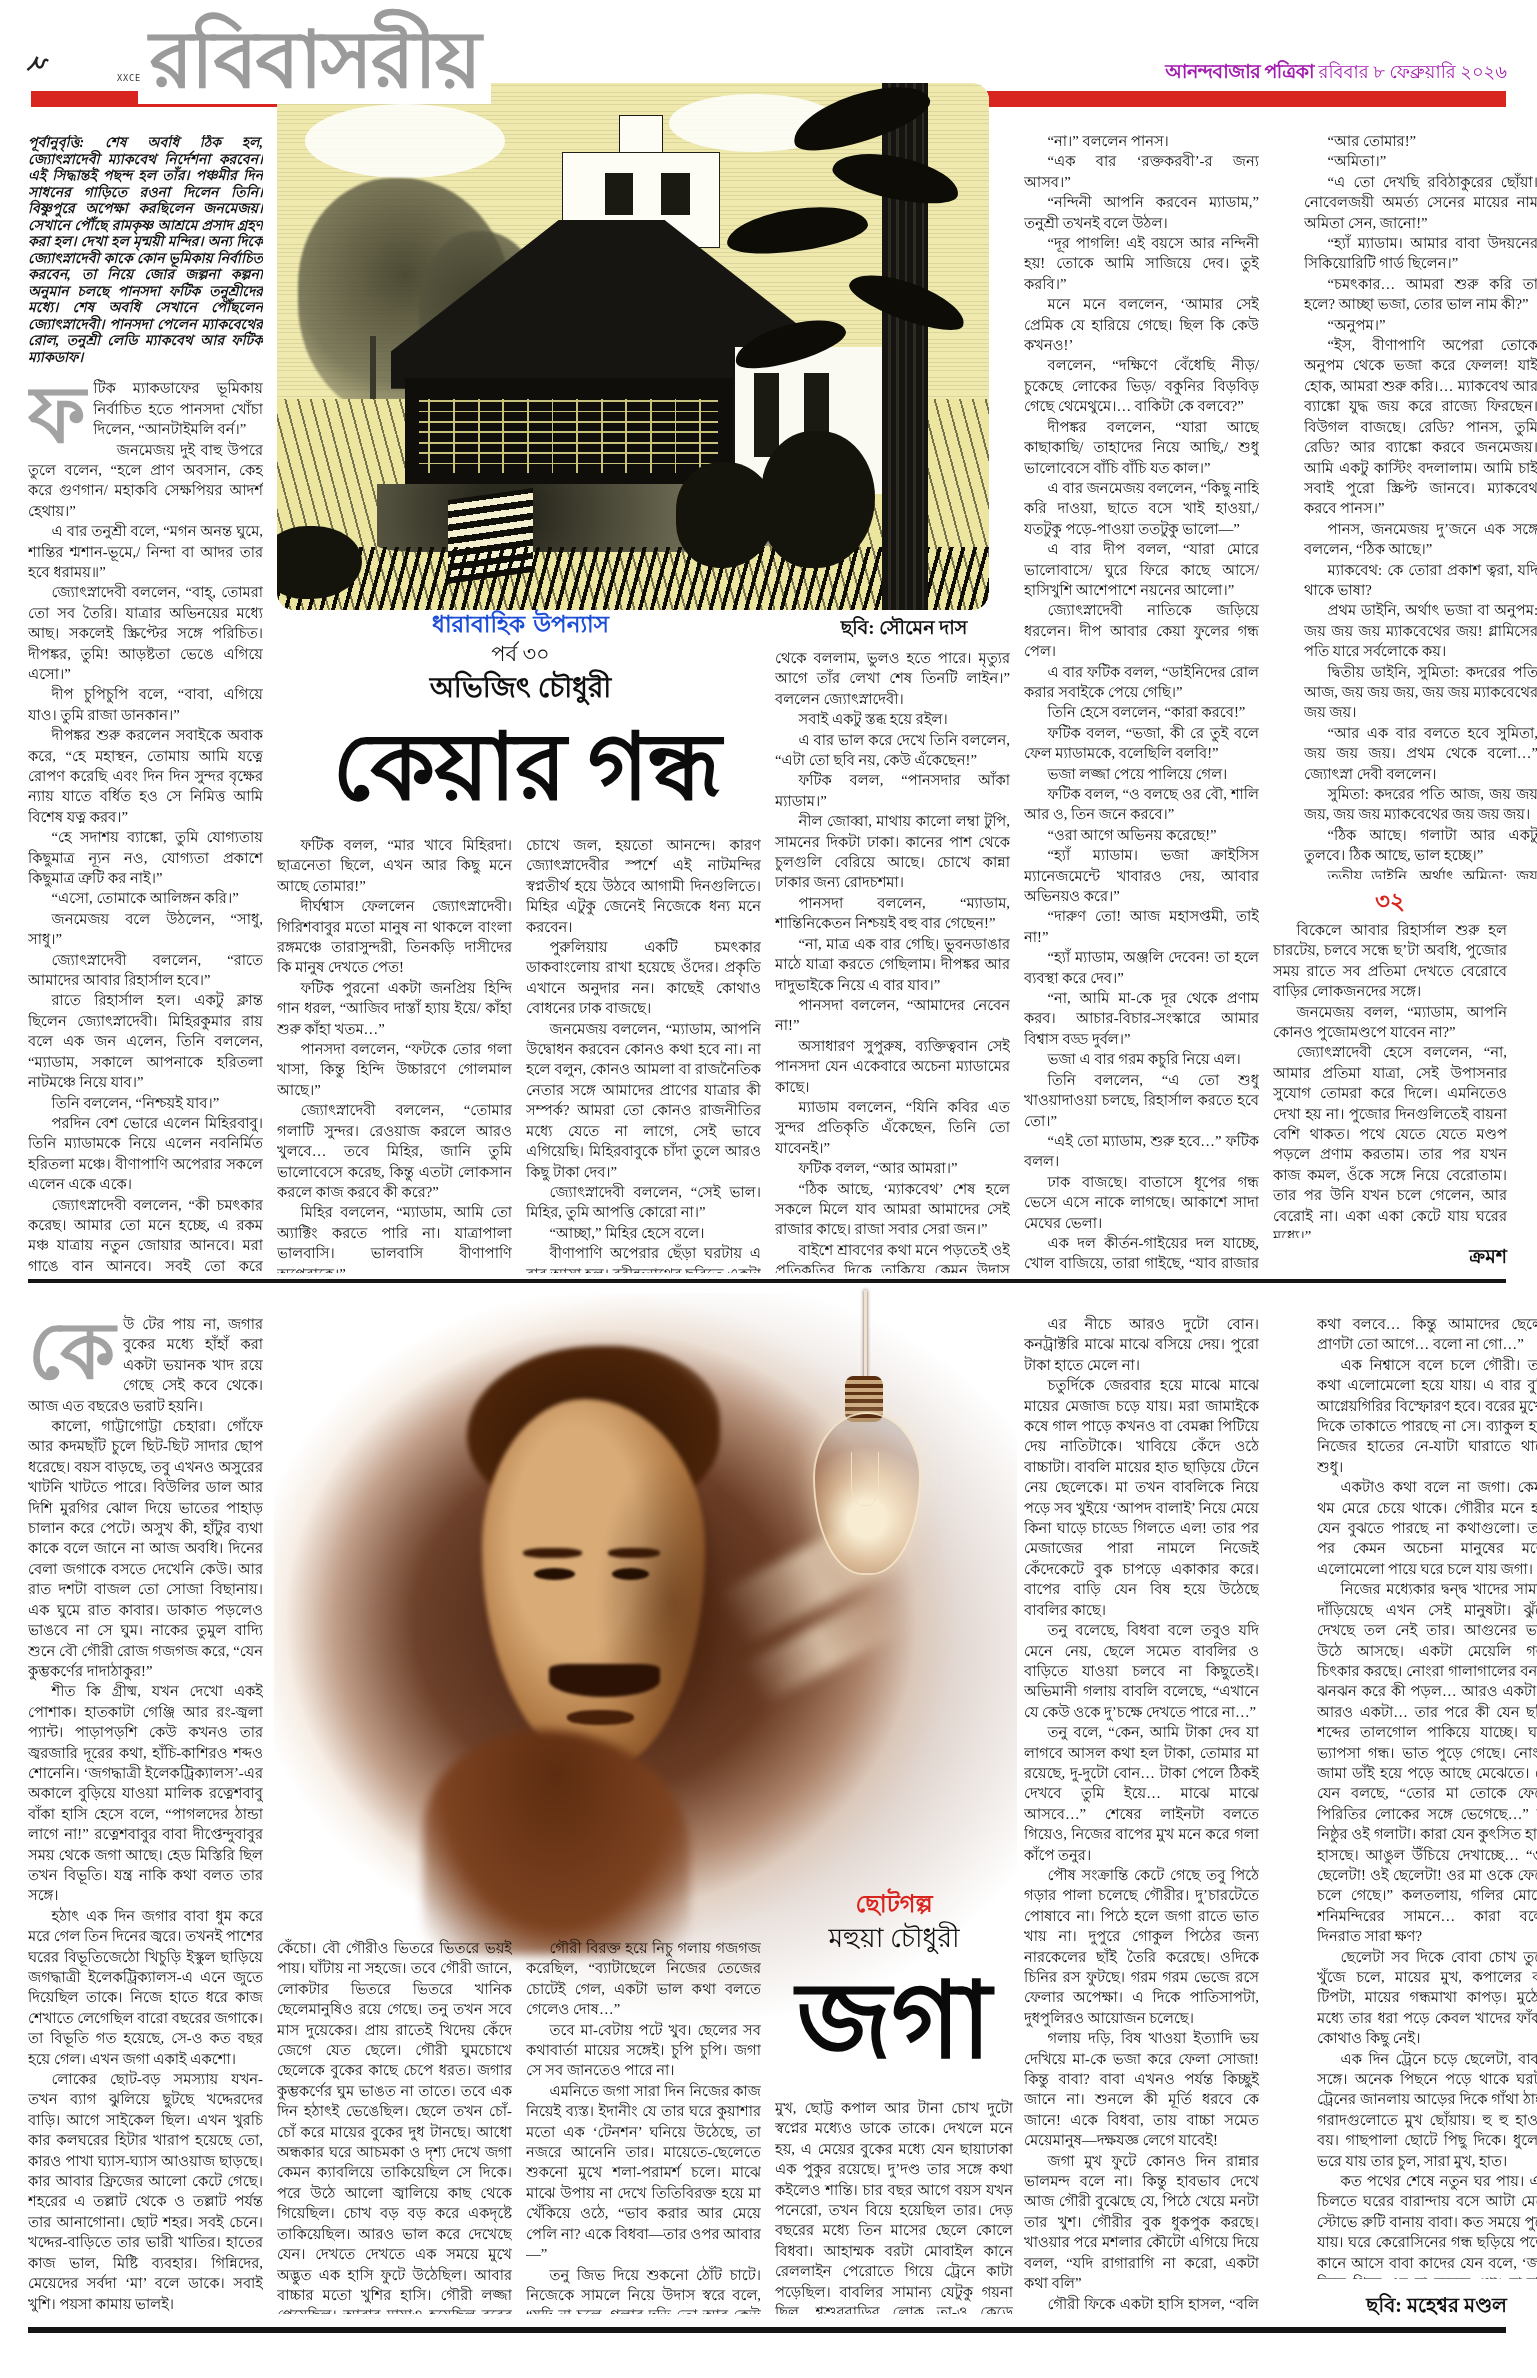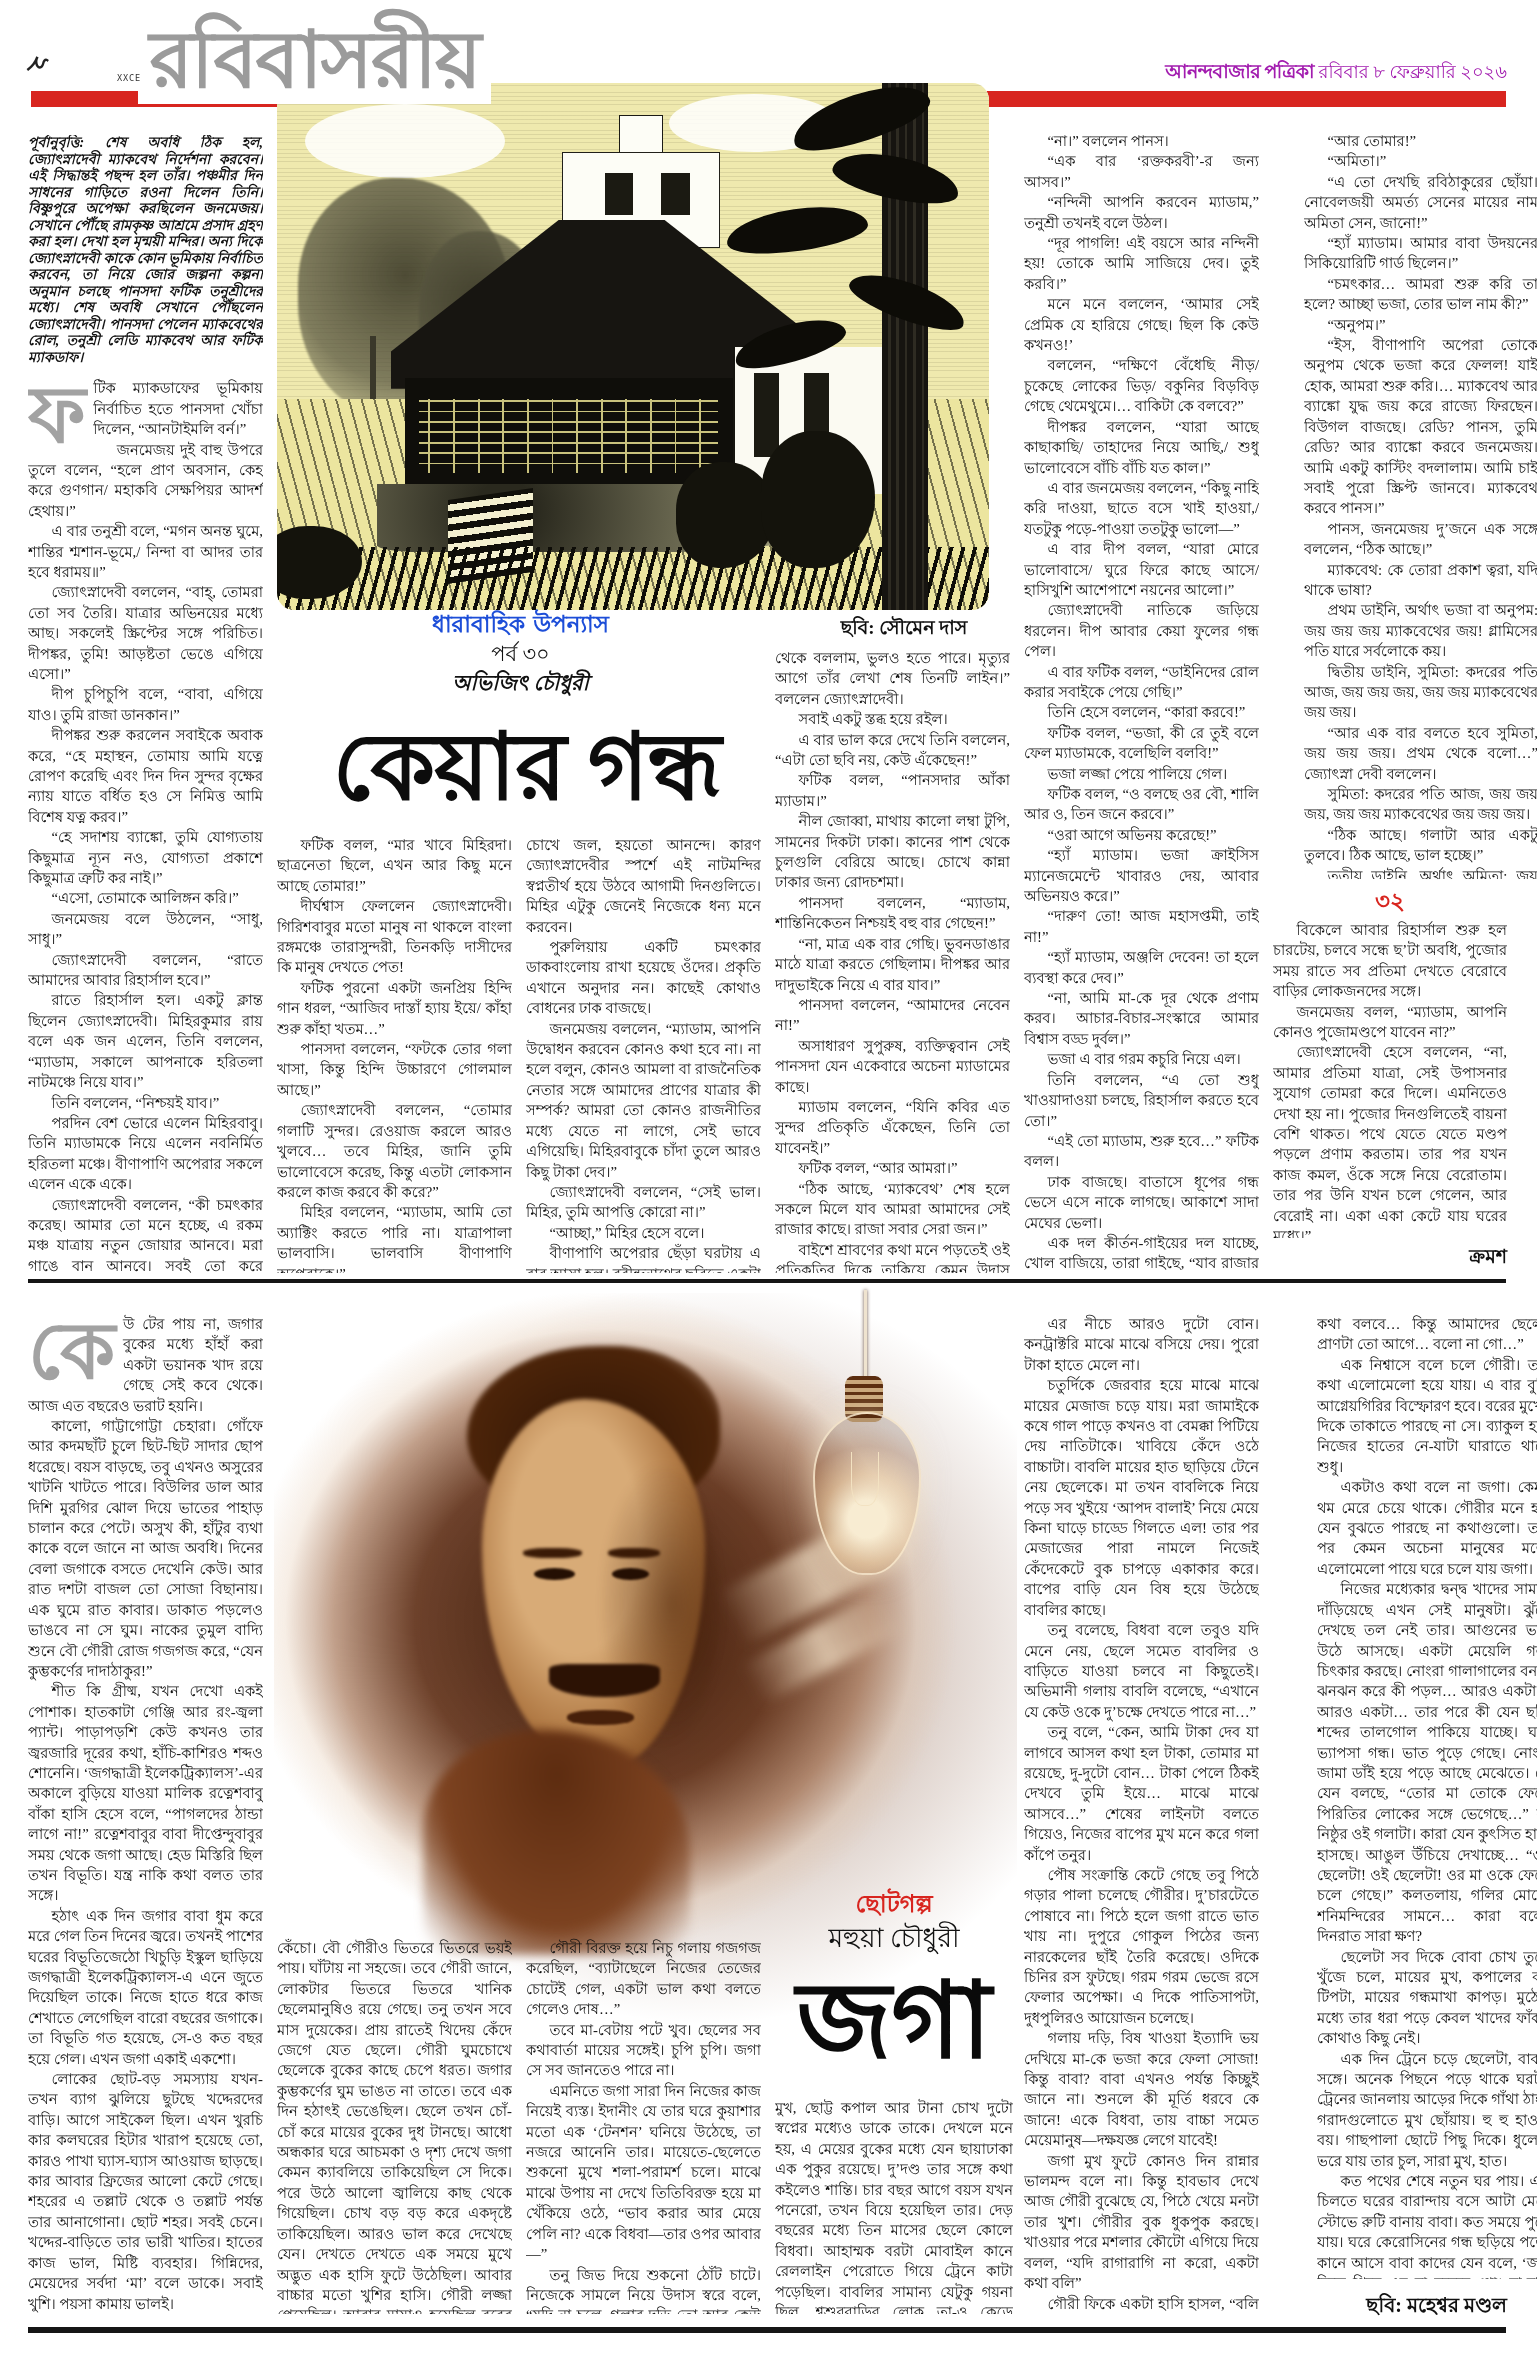--- a/index.html
+++ b/index.html
@@ -24,21 +24,21 @@
          text-align:justify;margin-bottom:12.3px;}
   .dropcap{float:left;font-family:"DejaVu Sans","Liberation Sans",sans-serif;
            font-weight:bold;color:#a2a2a2;font-size:79px;line-height:66px;
            padding:3.8px 7.6px 0 0;}
   .openpara{margin:0;text-align:justify;}
   
   .series-block{left:374px;top:610px;width:293px;text-align:center;z-index:2;}
   .series-label{color:#1d4ed8;font-weight:bold;font-size:23px;
                 font-family:"DejaVu Sans","Liberation Sans",sans-serif;line-height:1.25;}
   .series-ep{font-size:21px;line-height:1.5;}
-  .series-author{font-size:21px;font-weight:bold;line-height:1.25;font-style:italic;}
+  .series-author{font-size:28px;font-weight:bold;line-height:1.25;}
   .novel-title{left:290px;top:719px;width:473px;text-align:center;font-weight:bold;
                font-size:93px;line-height:1.05;letter-spacing:-0.9px;color:#0c0c0c;}
   .caption{font-weight:bold;font-size:19px;text-align:right;}
   .marker32{color:#d8251f;font-weight:bold;font-size:23px;text-align:center;}
   .cont-label{font-weight:bold;font-size:19px;text-align:right;}
   
   .story-head{left:775px;top:1889px;width:238px;text-align:center;z-index:3;}
   .story-label{color:#d8251f;font-weight:bold;font-size:24px;
                font-family:"DejaVu Sans","Liberation Sans",sans-serif;line-height:1.3;}
   .story-author{font-size:26.5px;line-height:1.4;}

